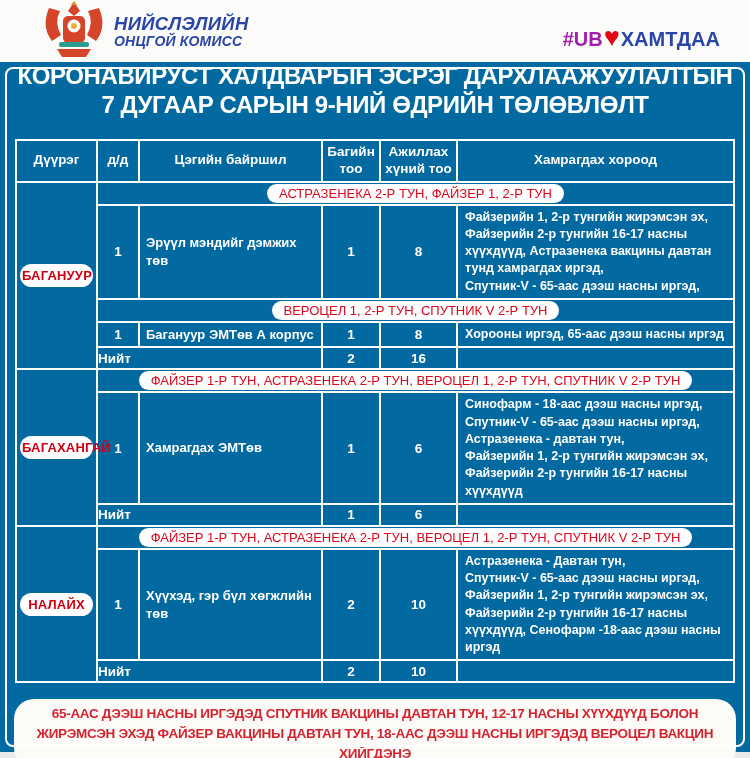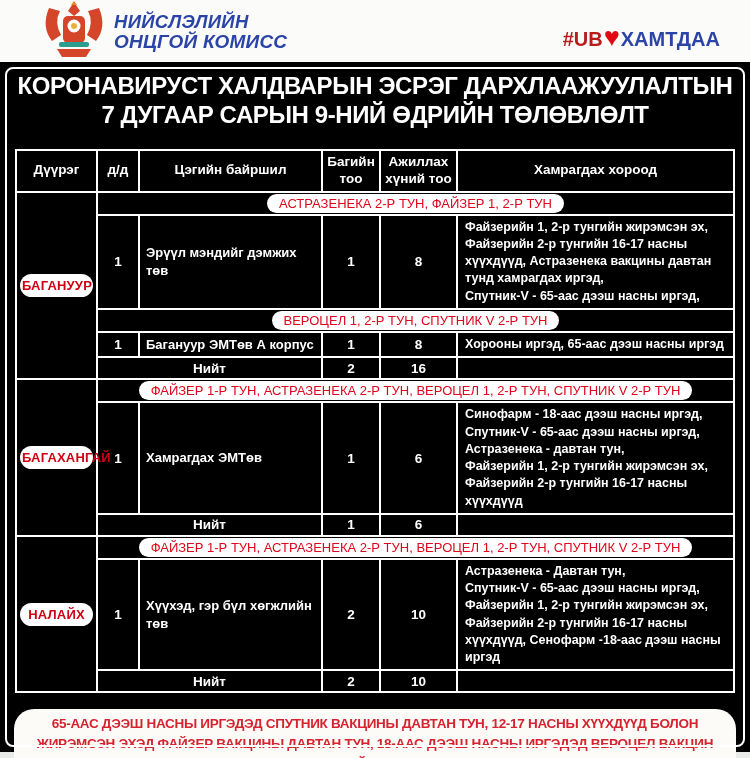--- a/index.html
+++ b/index.html
@@ -16,34 +16,33 @@
     height: 62px;
     background: #fbfbf9;
     display: flex;
     align-items: center;
     justify-content: space-between;
     padding: 2px 30px 0 38px;
   }
   .brand { display: flex; align-items: center; gap: 4px; font-style: italic; }
   .brand-text { color: #2b44a7; font-weight: bold; line-height: 1.08; }
   .brand-text .l1 { font-size: 18.5px; letter-spacing: .3px; }
-  .brand-text .l2 { font-size: 19px; letter-spacing: .2px; }
+  .brand-text .l2 { font-size: 14px; letter-spacing: .2px; }
   .hashtag {
     font-size: 20px; font-weight: bold; color: #2b44a7;
     display: flex; align-items: center; margin-top: 14px;
   }
-  .hashtag .red { color: #b91c1c; }
+  .hashtag .red { color: #a21caf; }
   .hashtag .heart { color: #e30613; font-size: 27px; line-height: 1; margin: -3px 1px 0; }
 
   
   .panel {
     position: relative;
     height: 690px;
-    background: #000000;
-    padding-top: 10px;
+    background: #0369a1;
   }
   .panel-border {
     position: absolute; inset: 5px;
     border: 2px solid #ffffff;
     border-radius: 8px;
     pointer-events: none;
   }
   .title {
     text-align: center;
     color: #ffffff;
@@ -75,21 +74,21 @@
     border-radius: 14px; padding: 2px 12px;
     width: fit-content; margin: 0 auto; white-space: nowrap;
   }
   .cell-num  { text-align: center; font-weight: bold; font-size: 13.5px; }
   .cell-loc  { font-size: 13px; font-weight: bold; padding: 3px 6px; line-height: 1.35; text-align: left; }
   .cell-cov  {
     font-size: 12.5px; font-weight: bold; line-height: 1.38;
     padding: 3px 7px; white-space: pre-line; text-align: left;
   }
   .total-row td { height: 22px; }
-  .total-label { text-align: center; font-weight: bold; font-size: 13.5px; }
+  .total-label { text-align: left; font-weight: bold; font-size: 13.5px; }
 
   
   .footer-note {
     margin: 16px 14px 0;
     background: #fcfbf8;
     border-radius: 20px;
     color: #d5232f;
     font-weight: bold;
     font-size: 13.5px;
     letter-spacing: -0.3px;

